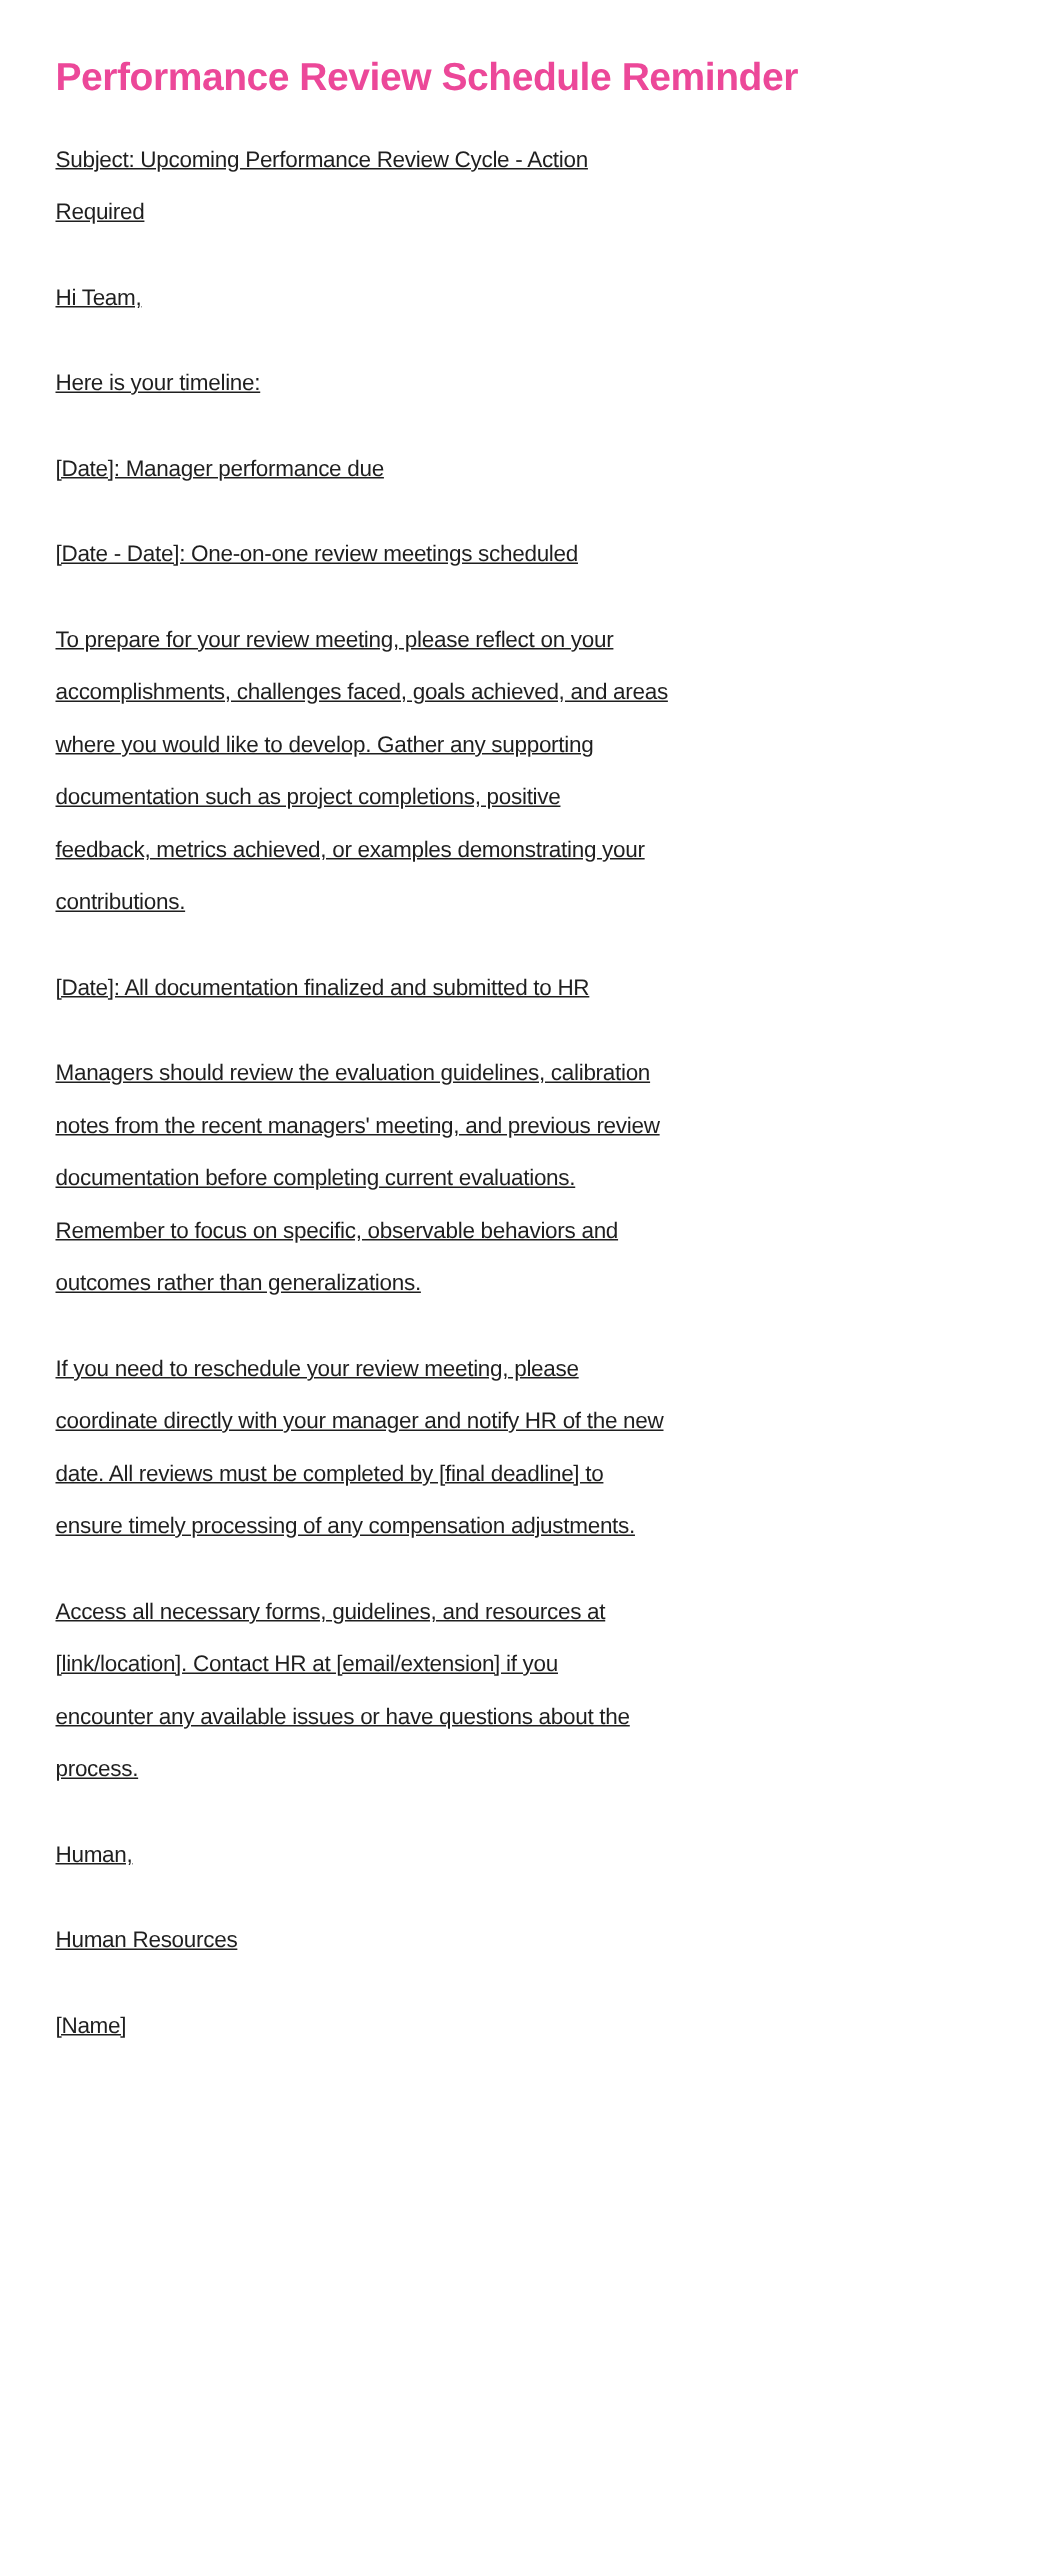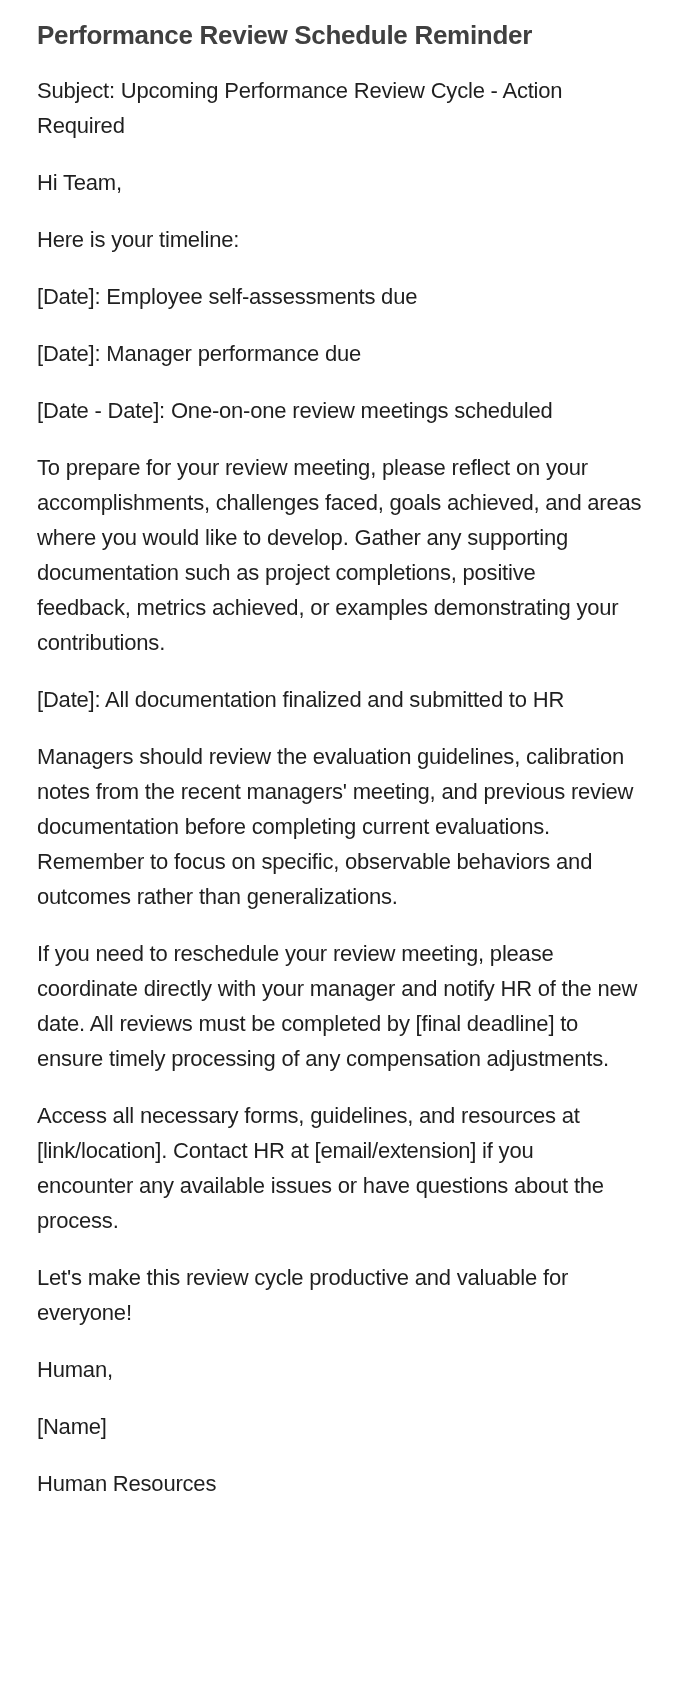--- a/index.html
+++ b/index.html
@@ -14,42 +14,42 @@
     box-sizing: border-box;
     padding: 18px 40px 0 37px;
     font-family: "Liberation Sans", "DejaVu Sans", sans-serif;
     color: #1f1f1f;
   }
   .doc-title {
     font-size: 26px;
     line-height: 34px;
     font-weight: 700;
     letter-spacing: -0.3px;
-    color: #404040;
-    margin: 0 0 21px 0;
+    color: #ec4899;
+    margin: 16px 0 21px 0;
   }
   .para {
-    font-size: 22px;
+    font-size: 15px;
     line-height: 35px;
     letter-spacing: -0.2px;
     margin: 0 0 22px 0;
     white-space: pre-line; 
+    text-decoration: underline;
   }
 </style>
 </head>
 <body>
 
 <main>
   <h1 class="doc-title">Performance Review Schedule Reminder</h1>
   <div>
       <p class="para">Subject: Upcoming Performance Review Cycle - Action
 Required</p>
       <p class="para">Hi Team,</p>
       <p class="para">Here is your timeline:</p>
-      <p class="para">[Date]: Employee self-assessments due</p>
       <p class="para">[Date]: Manager performance due</p>
       <p class="para">[Date - Date]: One-on-one review meetings scheduled</p>
       <p class="para">To prepare for your review meeting, please reflect on your
 accomplishments, challenges faced, goals achieved, and areas
 where you would like to develop. Gather any supporting
 documentation such as project completions, positive
 feedback, metrics achieved, or examples demonstrating your
 contributions.</p>
       <p class="para">[Date]: All documentation finalized and submitted to HR</p>
       <p class="para">Managers should review the evaluation guidelines, calibration
@@ -58,19 +58,17 @@
 Remember to focus on specific, observable behaviors and
 outcomes rather than generalizations.</p>
       <p class="para">If you need to reschedule your review meeting, please
 coordinate directly with your manager and notify HR of the new
 date. All reviews must be completed by [final deadline] to
 ensure timely processing of any compensation adjustments.</p>
       <p class="para">Access all necessary forms, guidelines, and resources at
 [link/location]. Contact HR at [email/extension] if you
 encounter any available issues or have questions about the
 process.</p>
-      <p class="para">Let's make this review cycle productive and valuable for
-everyone!</p>
       <p class="para">Human,</p>
+      <p class="para">Human Resources</p>
       <p class="para">[Name]</p>
-      <p class="para">Human Resources</p>
     </div>
 </main>
 
 </body></html>

